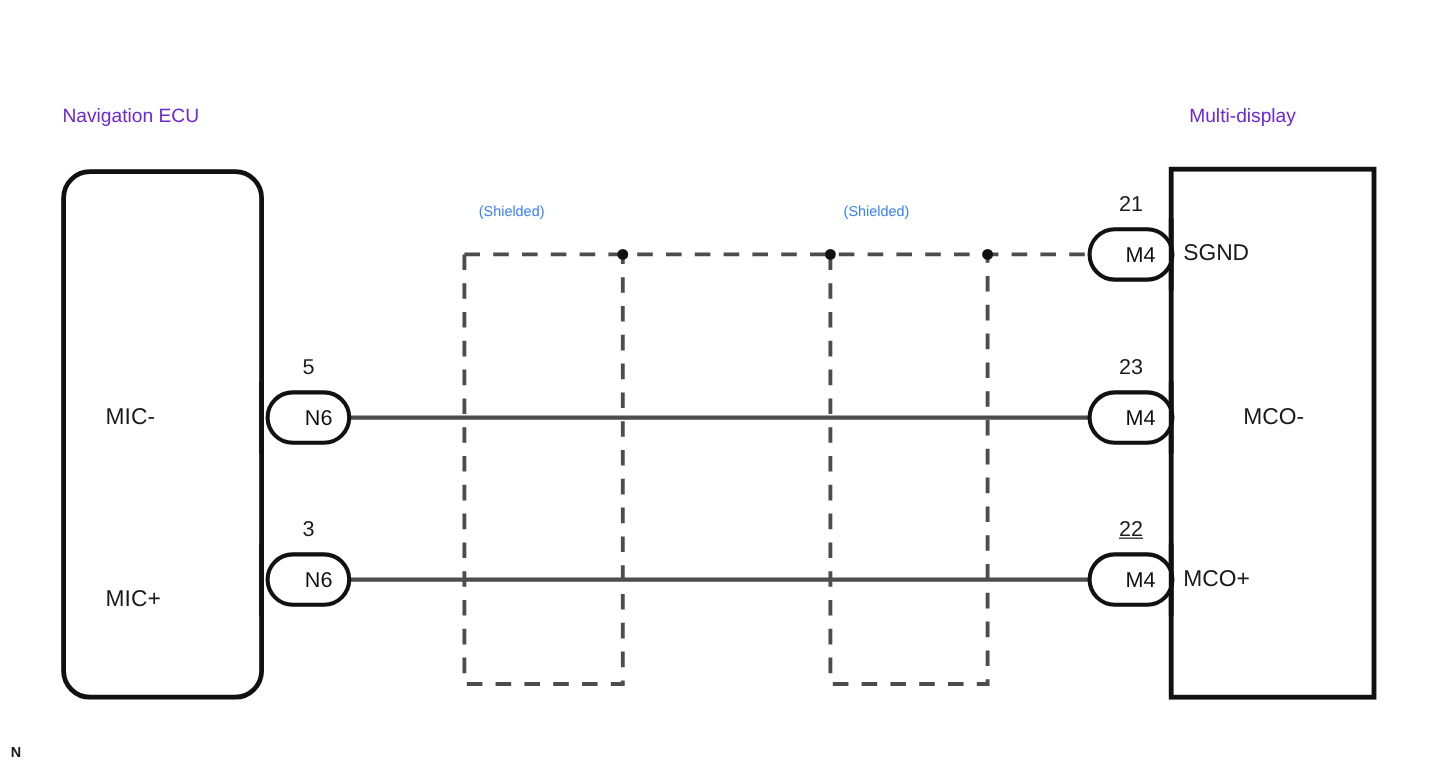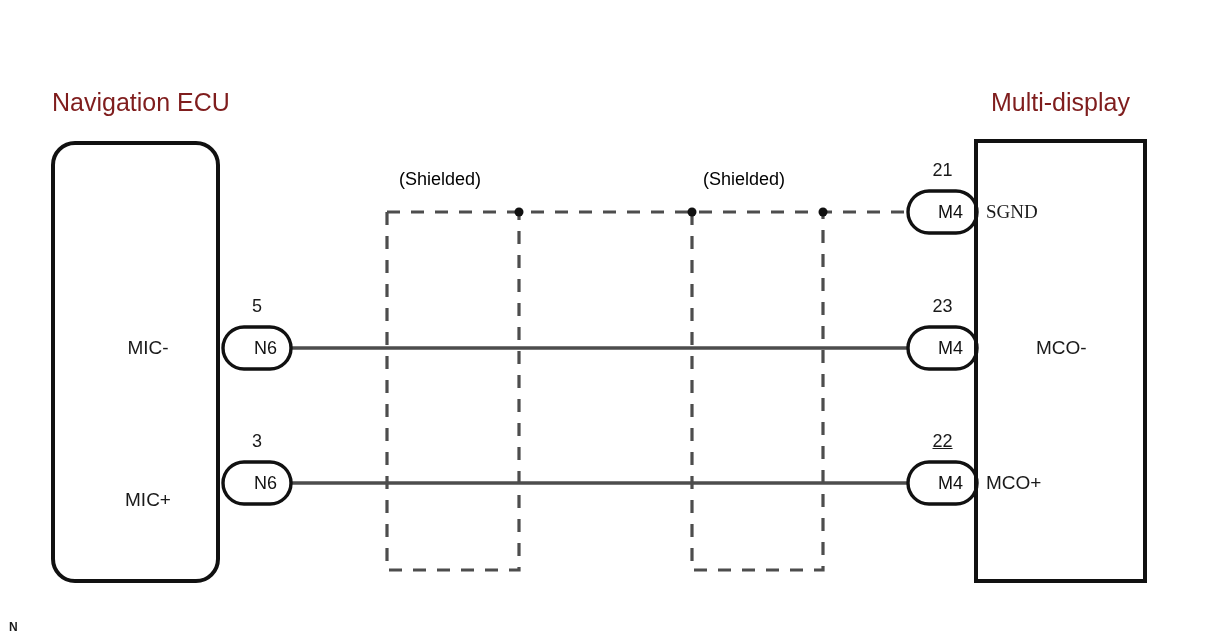--- a/index.html
+++ b/index.html
@@ -27,26 +27,26 @@
     width: 1208px;
     height: 644px;
   }
   .lbl {
     position: absolute;
     white-space: nowrap;
     font-family: "Liberation Sans", sans-serif;
     line-height: 1;
   }
   .title-lbl {
-    font-size: 25px;
-    color: #7f1d1d;
+    font-size: 16px;
+    color: #6d28d9;
   }
   .shield-lbl {
-    font-size: 18px;
-    color: #000000;
+    font-size: 12px;
+    color: #3b82f6;
   }
   .pinnum-lbl {
     font-size: 18px;
     color: #1a1a1a;
     text-align: center;
   }
   .signal-lbl {
     font-size: 19px;
     color: #1a1a1a;
   }
@@ -55,21 +55,21 @@
     color: #111111;
     text-align: center;
     width: 87px;
   }
   .corner-lbl {
     font-size: 12px;
     color: #1a1a1a;
     font-weight: bold;
   }
   .left-align { text-align: left; }
-  .right-align { text-align: center; }
+  .right-align { text-align: left; }
 </style>
 </head>
 <body>
 
 <div id="diagram-root">
 
   <svg class="svg-layer" viewBox="0 0 1208 644">
 
     <rect x="53" y="143" width="165" height="438" rx="22" ry="22" fill="#ffffff" stroke="#111111" stroke-width="4"></rect>
 
@@ -114,21 +114,21 @@
   <div class="lbl pinnum-lbl" style="left:223px; top:297px; width:68px;">5</div>
   <div class="lbl conn-lbl" style="left:222px; top:339px;">N6</div>
   <div class="lbl signal-lbl right-align" style="left:88px; top:338px; width:120px;">MIC-</div>
 
   <div class="lbl pinnum-lbl" style="left:223px; top:432px; width:68px;">3</div>
   <div class="lbl conn-lbl" style="left:222px; top:474px;">N6</div>
   <div class="lbl signal-lbl right-align" style="left:88px; top:473px; width:120px;margin-top:17px;">MIC+</div>
 
   <div class="lbl pinnum-lbl" style="left:908px; top:161px; width:69px;">21</div>
   <div class="lbl conn-lbl" style="left:907px; top:203px;">M4</div>
-  <div class="lbl signal-lbl left-align" style="left:986px; top:202px;font-family:Liberation Serif, serif;">SGND</div>
+  <div class="lbl signal-lbl left-align" style="left:986px; top:202px;">SGND</div>
 
   <div class="lbl pinnum-lbl" style="left:908px; top:297px; width:69px;">23</div>
   <div class="lbl conn-lbl" style="left:907px; top:339px;">M4</div>
   <div class="lbl signal-lbl left-align" style="left:1036px; top:338px;">MCO-</div>
 
   <div class="lbl pinnum-lbl" style="left:908px; top:432px; width:69px;text-decoration:underline;">22</div>
   <div class="lbl conn-lbl" style="left:907px; top:474px;">M4</div>
   <div class="lbl signal-lbl left-align" style="left:986px; top:473px;">MCO+</div>
 
   <div class="lbl corner-lbl" style="left:9px; top:621px;">N</div>

